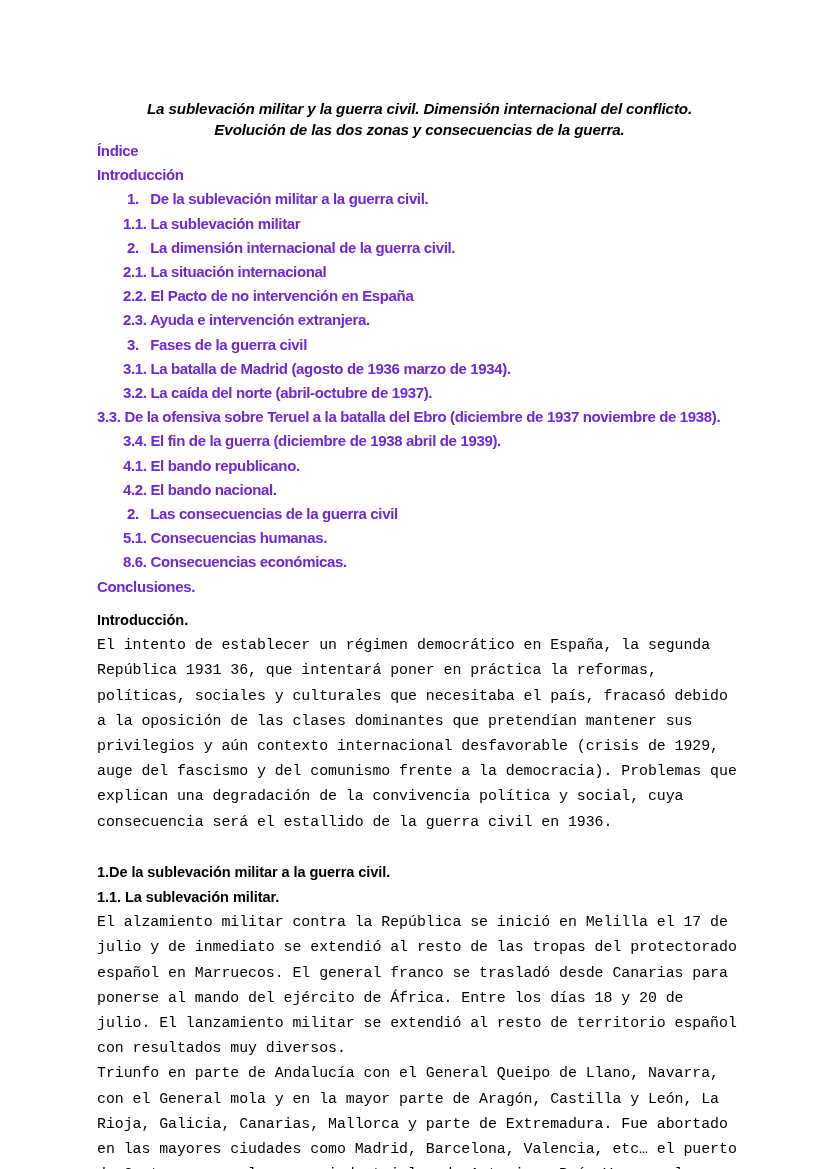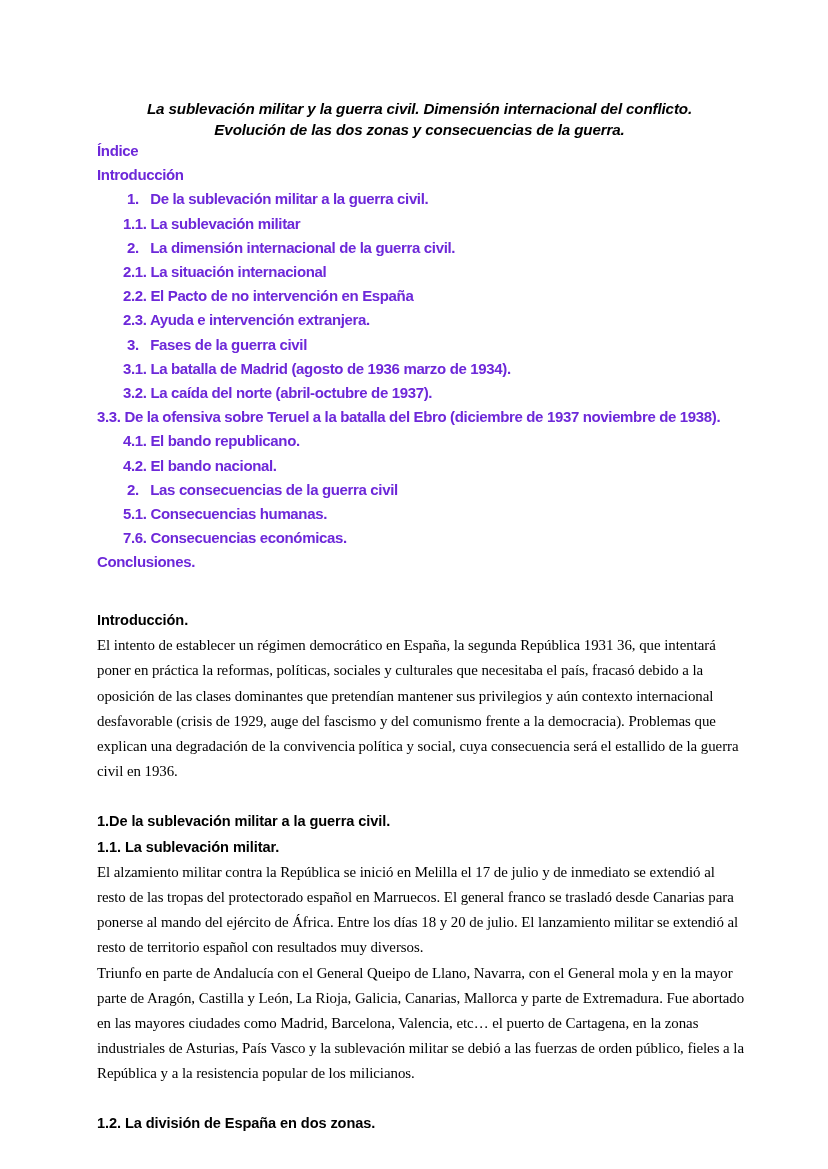--- a/index.html
+++ b/index.html
@@ -72,21 +72,21 @@
     width: 648px;
   }
   .body-head {
     font-family: "Liberation Sans", sans-serif;
     font-weight: bold;
     font-size: 14.6px;
     line-height: 25.2px;
     letter-spacing: -0.1px;
   }
   .body-p {
-    font-family: Liberation Serif, serif;
+    font-family: Liberation Mono, monospace;
     font-weight: normal;
     font-size: 14.9px;
     line-height: 25.2px;
     letter-spacing: -0.05px;
     text-align: left;
   }
   .gap-lg { height: 25px; }
   .gap-md { height: 24px; }
 </style>
 </head>
@@ -106,25 +106,26 @@
         <div class="idx lvl-main">1.   De la sublevación militar a la guerra civil.</div>
         <div class="idx lvl-sub">1.1. La sublevación militar</div>
         <div class="idx lvl-main">2.   La dimensión internacional de la guerra civil.</div>
         <div class="idx lvl-sub">2.1. La situación internacional</div>
         <div class="idx lvl-sub">2.2. El Pacto de no intervención en España</div>
         <div class="idx lvl-sub">2.3. Ayuda e intervención extranjera.</div>
         <div class="idx lvl-main">3.   Fases de la guerra civil</div>
         <div class="idx lvl-sub">3.1. La batalla de Madrid (agosto de 1936 marzo de 1934).</div>
         <div class="idx lvl-sub">3.2. La caída del norte (abril-octubre de 1937).</div>
         <div class="idx lvl-wrap">3.3. De la ofensiva sobre Teruel a la batalla del Ebro (diciembre de 1937 noviembre de 1938).</div>
+        <div class="idx lvl-sub">3.4. El fin de la guerra (diciembre de 1938 abril de 1939).</div>
         <div class="idx lvl-sub">4.1. El bando republicano.</div>
         <div class="idx lvl-sub">4.2. El bando nacional.</div>
         <div class="idx lvl-main">2.   Las consecuencias de la guerra civil</div>
         <div class="idx lvl-sub">5.1. Consecuencias humanas.</div>
-        <div class="idx lvl-sub">7.6. Consecuencias económicas.</div>
+        <div class="idx lvl-sub">8.6. Consecuencias económicas.</div>
         <div class="idx lvl-margin">Conclusiones.</div>
       </div>
   </div>
 
   <div class="body-block">
     <div class="body-head">Introducción.</div>
     <div class="body-p">El intento de establecer un régimen democrático en España, la segunda República 1931 36, que intentará poner en práctica la reformas, políticas, sociales y culturales que necesitaba el país, fracasó debido a la oposición de las clases dominantes que pretendían mantener sus privilegios y aún contexto internacional desfavorable (crisis de 1929, auge del fascismo y del comunismo frente a la democracia). Problemas que explican una degradación de la convivencia política y social, cuya consecuencia será el estallido de la guerra civil en 1936.</div>
 
     <div class="gap-lg"></div>
 

